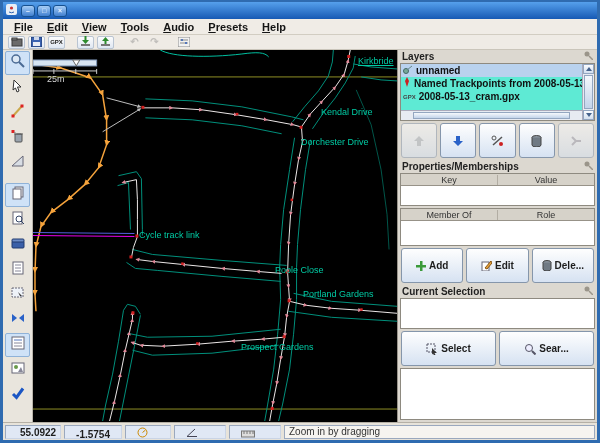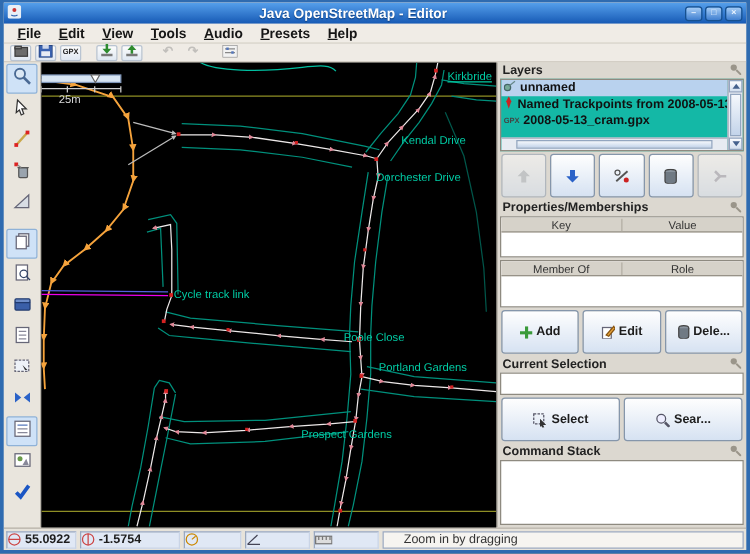--- a/index.html
+++ b/index.html
@@ -57,57 +57,56 @@
   .white-box { background:#fff; border:1px solid #8e8a80; margin:0 2px; overflow:hidden; }
   .btn-row { display:flex; gap:3px; padding:2px 3px; }
   .jbtn { flex:1; height:35px; background:linear-gradient(#fefefe,#d6e2f2); border:1px solid #8596ab; border-radius:3px;
           font-weight:bold; font-size:10px; color:#1d1d1d; display:flex; align-items:center; justify-content:center; gap:3px; }
   .jbtn.disabled { opacity:.5; }
   .table-header { display:flex; background:#d6d2c9; border-bottom:1px solid #979288; height:12px; font-size:9px; color:#333; align-items:center; }
   .table-header span { flex:1; text-align:center; border-right:1px solid #b2ada3; }
   .table-header span:last-child { border-right:none; }
 
   
-  .layers-list { height:58px; flex:0 0 58px; display:flex; margin:0 2px; border:1px solid #8e8a80; background:#14b8a6; }
+  .layers-list { height:58px; flex:0 0 58px; display:flex; margin:0 2px; border:1px solid #8e8a80; background:#5eead4; }
   .layers-rows { flex:1; display:flex; flex-direction:column; overflow:hidden; }
   .layer-row { height:13px; flex:0 0 13px; display:flex; align-items:center; gap:3px; padding:0 2px; font-size:10px;
                font-weight:bold; color:#111; white-space:nowrap; overflow:hidden; }
   .layer-row.selected { background:#b9d2ee; }
   .gpx-badge { font-size:6px; font-weight:bold; color:#444; }
   .h-scroll { margin-top:auto; height:10px; flex:0 0 10px; background:#e7ebf2; border-top:1px solid #aab; display:flex; align-items:stretch; }
   .h-thumb { flex:1; margin:1px 12px; background:linear-gradient(#f5f8fc,#c3d4ea); border:1px solid #93a6c0; }
   .v-scroll { width:12px; flex:0 0 12px; border-left:1px solid #aab; background:#e7ebf2; display:flex; flex-direction:column; }
   .scroll-btn { height:10px; flex:0 0 10px; background:linear-gradient(#fbfcfe,#d3dfee); border:1px solid #93a6c0; display:flex;
                 align-items:center; justify-content:center; }
   .v-thumb { flex:1; margin:1px 1px; background:linear-gradient(#f5f8fc,#c3d4ea); border:1px solid #93a6c0; }
   .tri-up { width:0; height:0; border-left:3px solid transparent; border-right:3px solid transparent; border-bottom:4px solid #44618c; }
   .tri-down { width:0; height:0; border-left:3px solid transparent; border-right:3px solid transparent; border-top:4px solid #44618c; }
 
   
   .statusbar { height:18px; flex:0 0 18px; background:#e7e3da; border-top:1px solid #b5b0a6; display:flex; align-items:center;
                padding:1px 2px; gap:3px; font-size:10px; font-weight:bold; color:#1d1d1d; }
   .status-field { height:14px; background:#e0e8f5; border:1px solid #9aa8be; border-bottom-color:#c9d4e6; border-right-color:#c9d4e6;
-                  display:flex; align-items:center; gap:3px; padding:0 0; }
-  .status-hint { height:14px; flex:1; background:#f6f4f0; border:1px solid #9aa8be; display:flex; align-items:center; padding:0 16px;
+                  display:flex; align-items:flex-end; gap:3px; padding:0 11px; }
+  .status-hint { height:14px; flex:1; background:#f6f4f0; border:1px solid #9aa8be; display:flex; align-items:center; padding:0 4px;
                  font-weight:normal; color:#333; }
 </style>
 </head>
 <body>
 
 <div class="window">
 
   <div class="titlebar">
     <span>
       <svg width="11" height="11">
           <rect x="0" y="0" width="11" height="11" rx="2" fill="#e8eef6"></rect>
           <path d="M3,8 Q5.5,9.5 8,8" stroke="#2a5fae" fill="none"></path>
           <circle cx="5.5" cy="4" r="1.6" fill="#c33"></circle>
         </svg>
     </span>
-    <span class="title-text">Java OpenStreetMap - Editor</span>
     <span class="win-controls">
       <span class="win-btn">–</span>
       <span class="win-btn">□</span>
       <span class="win-btn">×</span>
     </span>
   </div>
 
   <div class="menubar">
     <span class="menu-item">File</span>
     <span class="menu-item">Edit</span>
@@ -498,41 +497,34 @@
         </span>
         <span class="jbtn">
           <svg width="12" height="12">
               <circle cx="5" cy="5" r="3.5" fill="#eef" stroke="#556"></circle>
               <line x1="8" y1="8" x2="11.5" y2="11.5" stroke="#556" stroke-width="2"></line>
             </svg>
           <span>Sear...</span>
         </span>
       </div>
 
-      <div class="section-header">
-        <span>Command Stack</span>
-        <span><svg width="9" height="9">
-              <circle cx="3" cy="3" r="2.5" fill="#9a958a"></circle>
-              <line x1="5" y1="5" x2="9" y2="9" stroke="#9a958a" stroke-width="1.5"></line>
-            </svg></span>
-      </div>
       <div class="white-box" style="height:52px; flex:0 0 52px; margin-bottom:2px;"></div>
 
     </div>
   </div>
 
   <div class="statusbar">
     <span class="status-field" style="width:56px;">
       <svg width="11" height="11">
           <circle cx="5.5" cy="5.5" r="4.5" fill="none" stroke="#c44"></circle>
           <line x1="1" y1="5.5" x2="10" y2="5.5" stroke="#c44"></line>
         </svg>
       <span>55.0922</span>
     </span>
-    <span class="status-field" style="width:80px;">
+    <span class="status-field" style="width:58px;flex-direction:column;">
       <svg width="11" height="11">
           <circle cx="5.5" cy="5.5" r="4.5" fill="none" stroke="#c44"></circle>
           <line x1="5.5" y1="1" x2="5.5" y2="10" stroke="#c44"></line>
         </svg>
       <span>-1.5754</span>
     </span>
     <span class="status-field" style="width:46px;">
       <svg width="11" height="11">
           <circle cx="5.5" cy="5.5" r="4.5" fill="none" stroke="#c80"></circle>
           <line x1="5.5" y1="5.5" x2="8.5" y2="3" stroke="#c80"></line>

